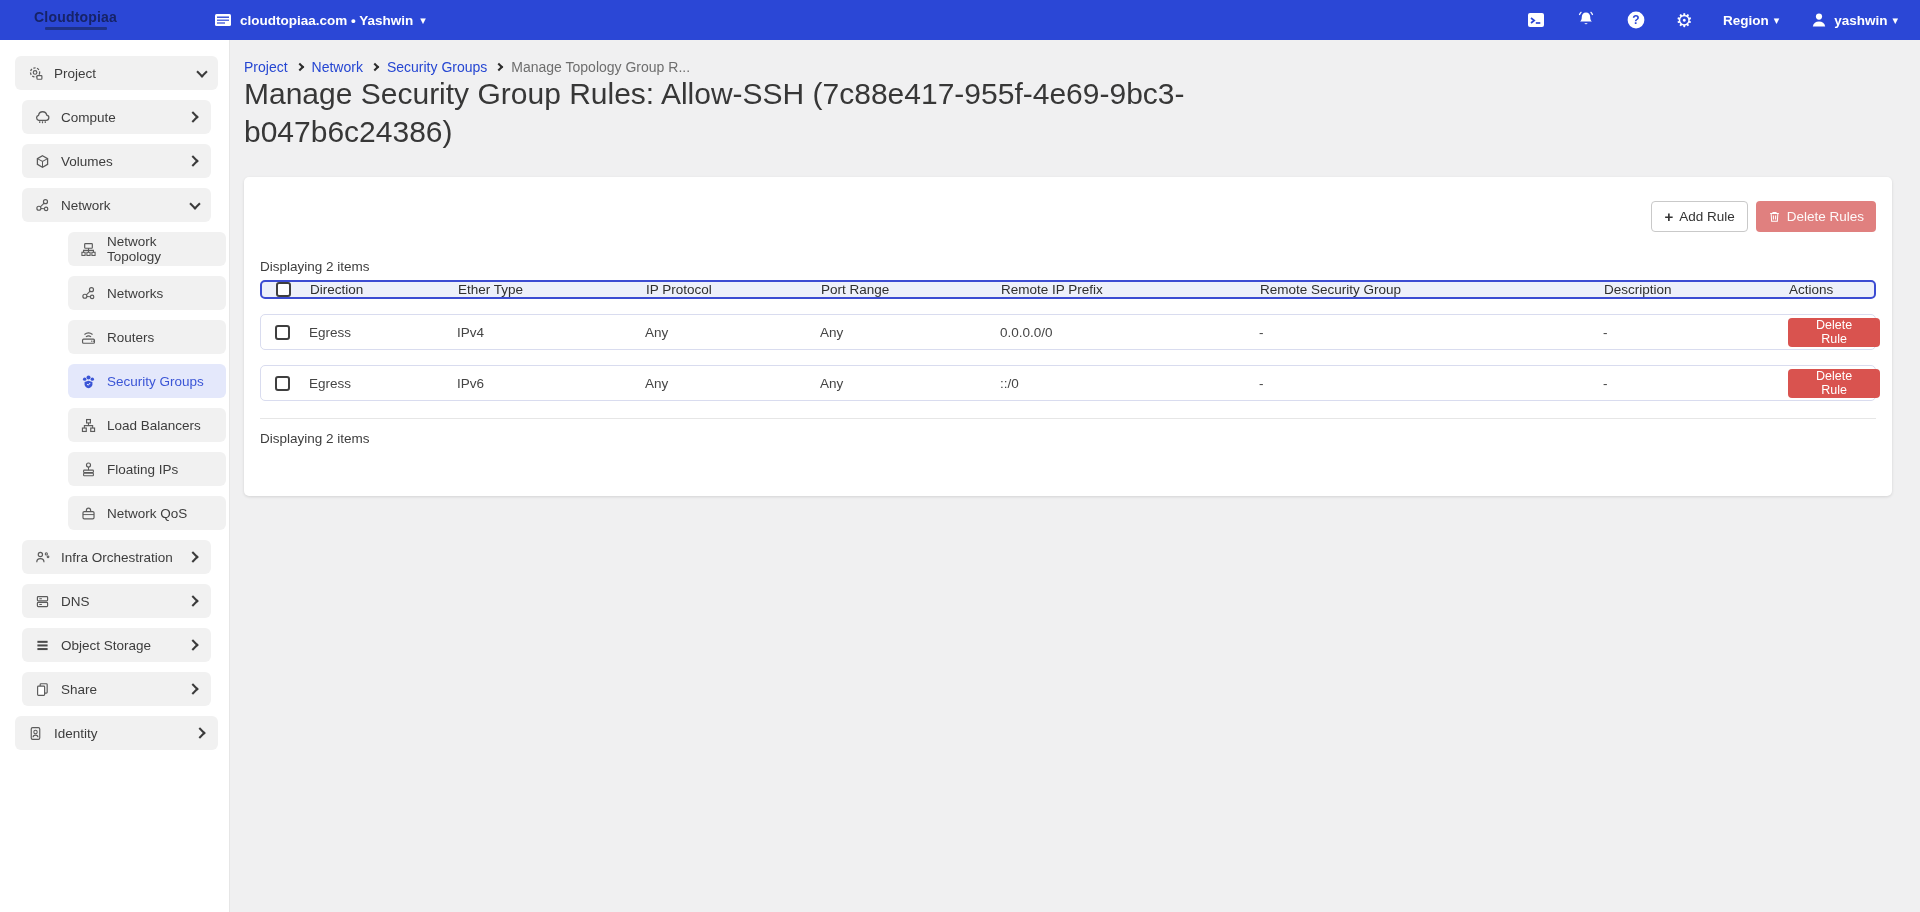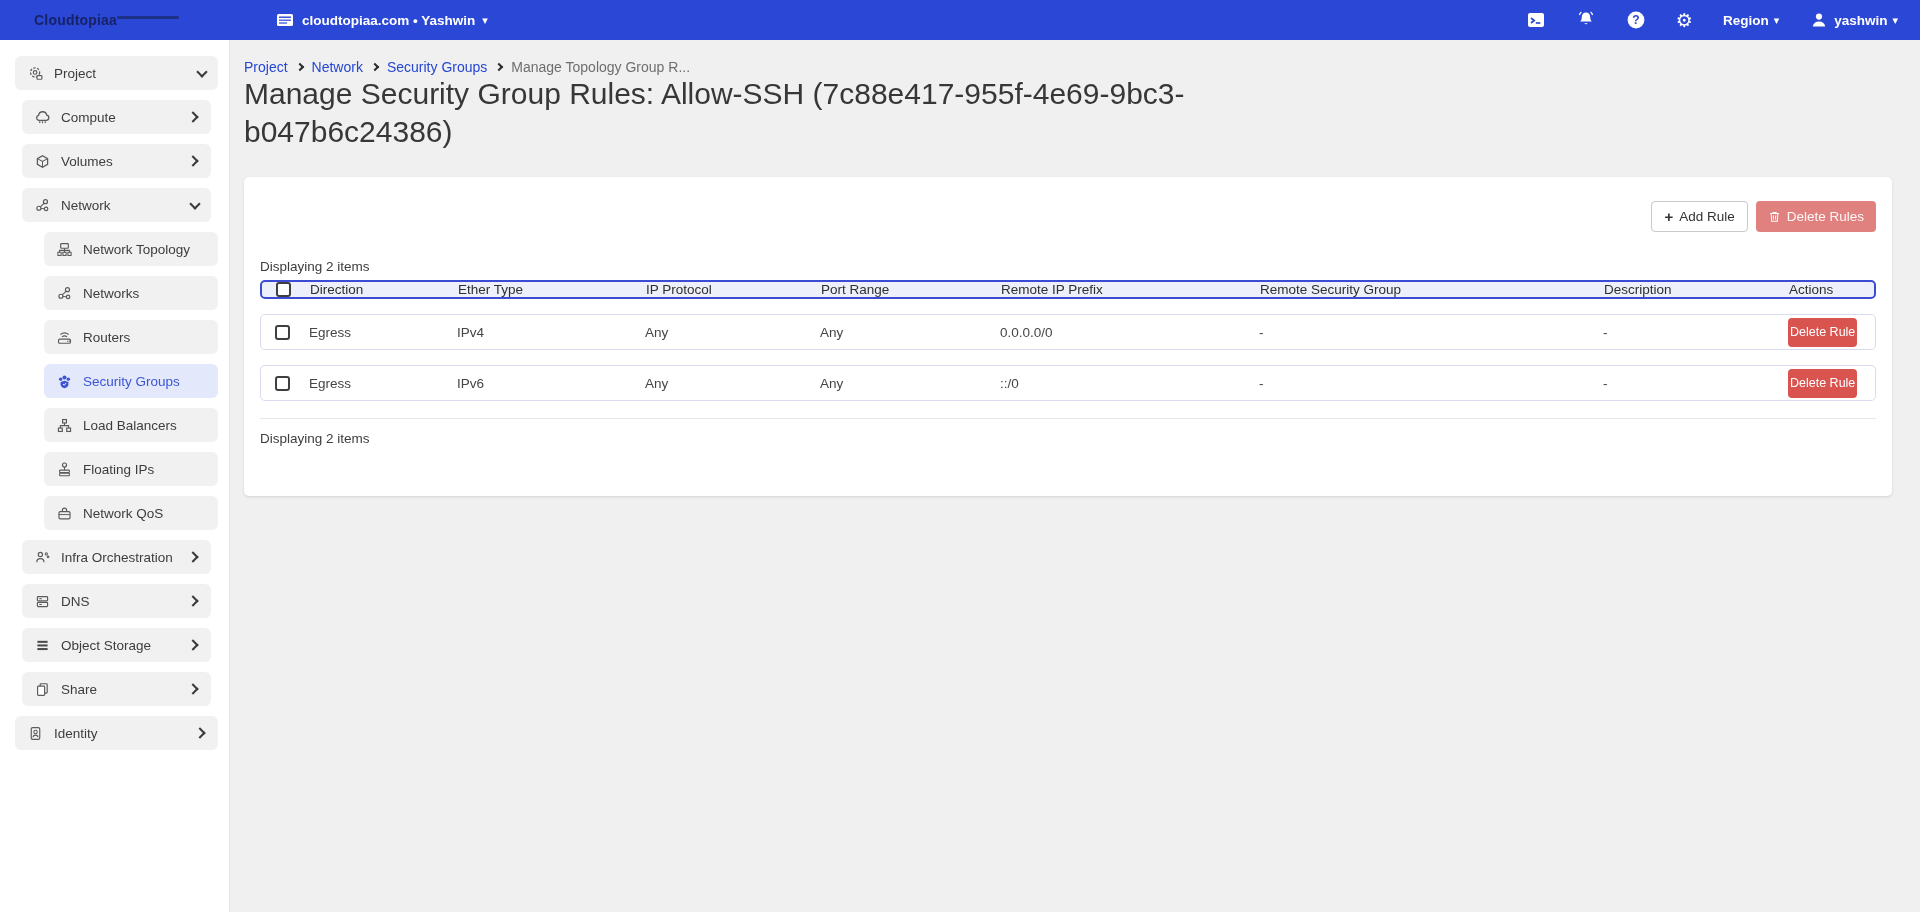--- a/index.html
+++ b/index.html
@@ -4,37 +4,37 @@
 <style>
   :root{
     --c-topbar:#2b47d6; --c-accent:#2f4cd3; --c-active-bg:#e4e8fb; --c-active-fg:#3b55d6;
     --c-danger:#d9534f; --c-danger-disabled:#e0807f; --c-header-bg:#edf0fa; --c-header-border:#3c4cd2;
     --c-main-bg:#f0f0f1; --c-item-bg:#f1f1f1; --c-row-border:#d9dcef;
   }
   *{box-sizing:border-box;margin:0;padding:0}
   html,body{width:1920px;height:912px;overflow:hidden;font-family:"Liberation Sans",sans-serif;background:#fff}
   
   .topbar{height:40px;background:var(--c-topbar);display:flex;align-items:center;color:#fff}
-  .logo{margin-left:34px;display:flex;line-height:1;cursor:pointer}
+  .logo{margin-left:34px;display:flex;flex-direction:column;line-height:1;cursor:pointer}
   .logo-text{font-size:14px;font-weight:800;color:#162368;letter-spacing:.2px}
   .logo-tag{height:3px;width:62px;background:#1b2a6e;opacity:.75;margin:3px auto 0;border-radius:1px}
   .ctx{margin-left:96px;display:flex;align-items:center;gap:7px;font-size:13.5px;font-weight:bold;cursor:pointer}
   .tb-right{margin-left:auto;display:flex;align-items:center;gap:30px;padding-right:22px}
   .tb-ic{width:20px;height:20px;display:inline-flex;align-items:center;justify-content:center;cursor:pointer}
   .uni-icon{font-family:"DejaVu Sans",sans-serif;font-size:19px;color:#fff;line-height:1;cursor:pointer}
   .tb-dd{display:flex;align-items:center;gap:5px;font-size:13.5px;font-weight:bold;cursor:pointer}
   .caret{font-family:"DejaVu Sans",sans-serif;font-size:11px;line-height:1}
   
   .layout{display:flex;height:872px}
   .sidebar{width:230px;background:#fff;border-right:1px solid #e6e6e6;padding-top:16px;overflow:hidden}
   .nav-item{height:34px;border-radius:6px;background:var(--c-item-bg);display:flex;align-items:center;
             gap:10px;padding:0 12px;margin-bottom:10px;font-size:13.5px;color:#3d3d3d;cursor:pointer}
   .lvl0{margin-left:15px;width:203px}
   .lvl1{margin-left:22px;width:189px}
-  .lvl2{margin-left:44px;width:174px}
+  .lvl2{margin-left:68px;width:158px}
   .nav-item.active{background:var(--c-active-bg);color:var(--c-active-fg)}
   .nav-ic{width:17px;height:17px;flex:0 0 17px;display:inline-flex;align-items:center;justify-content:center}
   .nav-ic svg{width:17px;height:17px}
   .chev{width:8px;height:8px;border-right:2.2px solid #3a3a3a;border-bottom:2.2px solid #3a3a3a;
         display:inline-block;margin-left:auto;flex:0 0 auto}
   .chev-right{transform:rotate(-45deg);margin-right:2px}
   .chev-down{transform:rotate(45deg);margin-top:-3px}
   
   .main{flex:1;background:var(--c-main-bg);padding:16px 28px 0 14px;overflow:hidden}
   .breadcrumb{display:flex;align-items:center;gap:9px;font-size:14px;margin-top:3px}
@@ -53,21 +53,21 @@
   .btn-del-rules{background:var(--c-danger-disabled);color:rgba(255,255,255,.95);cursor:default}
   .count{font-size:13.5px;color:#3d3d3d}
   .count-top{margin-top:27px}
   .grid-row{display:grid;grid-template-columns:48px 148px 188px 175px 180px 259px 344px 185px 1fr;
             align-items:center;font-size:13.5px}
   .header-row{margin-top:6px;height:19px;background:var(--c-header-bg);border:2px solid var(--c-header-border);
               border-radius:5px;color:#2f2f2f}
   .data-row{margin-top:15px;height:36px;background:#fff;border:1px solid var(--c-row-border);border-radius:5px;color:#454545}
   .cb{width:15px;height:15px;border:2px solid #3f3f3f;border-radius:3px;background:#fff;margin-left:14px;cursor:pointer}
   .btn-del-rule{height:29px;background:var(--c-danger);color:#fff;border:none;border-radius:4px;
-                font-size:12.5px;padding:0 2px;cursor:pointer;justify-self:start;font-family:"Liberation Sans",sans-serif}
+                font-size:12.5px;padding:0 28px;cursor:pointer;justify-self:start;font-family:"Liberation Sans",sans-serif}
   .divider{height:1px;background:#e6e6e6;margin-top:17px}
   .count-bottom{margin-top:12px}
   svg{display:block}
 </style>
 </head>
 <body>
 
 <div class="topbar">
   <div class="logo">
     <span class="logo-text">Cloudtopiaa</span>

